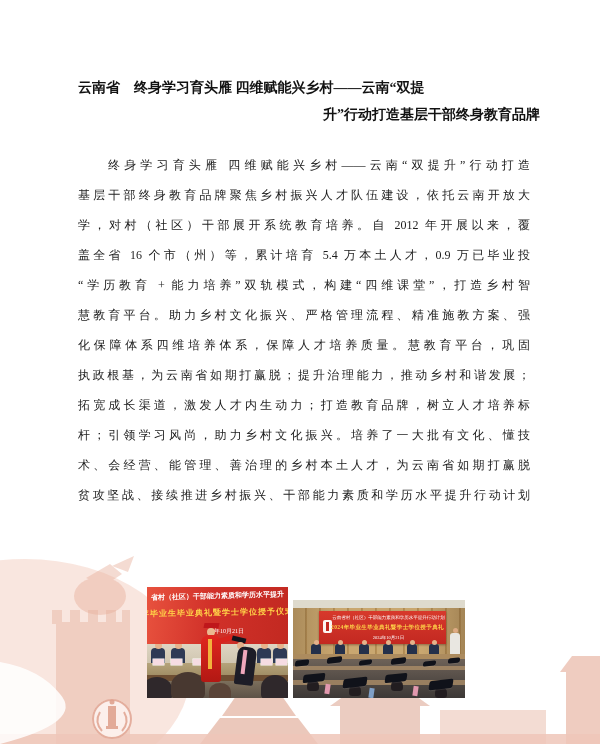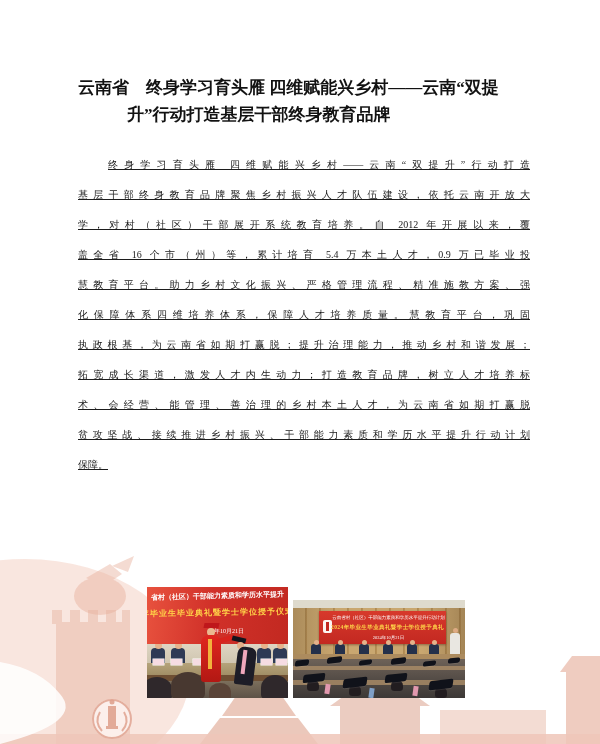--- a/index.html
+++ b/index.html
@@ -6,29 +6,29 @@
   html, body { background: #ffffff; }
   .page {
     position: relative; width: 600px; height: 744px;
     background: #ffffff; overflow: hidden;
     font-family: "Liberation Serif", "DejaVu Serif", serif;
     color: #1b1b1b;
   }
   
   .title {
     position: absolute; left: 78px; top: 74px; width: 462px;
-    font-size: 17px; font-weight: 700; line-height: 27px; color: #121212;
+    font-size: 14px; font-weight: 700; line-height: 27px; color: #121212;
     z-index: 3;
   }
   .title .tl { display: block; white-space: nowrap; }
-  .title .tl2 { margin-left: 49px; }
+  .title .tl2 { margin-left: 49px; text-align: right; }
   
   .body-text {
     position: absolute; left: 78px; top: 150px; width: 452px;
-    font-size: 10px; color: #1c1c1c; z-index: 3; text-decoration: underline;
+    font-size: 12px; color: #1c1c1c; z-index: 3;
   }
   .bline { height: 30px; line-height: 30px; text-align: justify; text-align-last: justify; overflow: hidden; }
   .bline.first { text-indent: 30px; }
   .bline.last { text-align-last: left; }
   
   .wm { position: absolute; left: 0; top: 544px; z-index: 1; }
   
   .photo { position: absolute; overflow: hidden; z-index: 2; }
   #photoL { left: 147px; top: 587px; width: 141px; height: 111px; background: #d8cebc; }
   #photoR { left: 293px; top: 600px; width: 172px; height: 98px;  background: #c9a96e; }
@@ -139,27 +139,28 @@
   <h1 class="title">
     <span class="tl tl1">云南省　终身学习育头雁 四维赋能兴乡村——云南“双提</span>
     <span class="tl tl2">升”行动打造基层干部终身教育品牌</span>
   </h1>
 
   <div class="body-text">
     <div class="bline first">终身学习育头雁 四维赋能兴乡村——云南“双提升”行动打造</div>
     <div class="bline">基层干部终身教育品牌聚焦乡村振兴人才队伍建设，依托云南开放大</div>
     <div class="bline">学，对村（社区）干部展开系统教育培养。自 2012 年开展以来，覆</div>
     <div class="bline">盖全省 16 个市（州）等，累计培育 5.4 万本土人才，0.9 万已毕业投</div>
+    <div class="bline">“学历教育 + 能力培养”双轨模式，构建“四维课堂”，打造乡村智</div>
     <div class="bline">慧教育平台。助力乡村文化振兴、严格管理流程、精准施教方案、强</div>
     <div class="bline">化保障体系四维培养体系，保障人才培养质量。慧教育平台，巩固</div>
     <div class="bline">执政根基，为云南省如期打赢脱；提升治理能力，推动乡村和谐发展；</div>
     <div class="bline">拓宽成长渠道，激发人才内生动力；打造教育品牌，树立人才培养标</div>
+    <div class="bline">杆；引领学习风尚，助力乡村文化振兴。培养了一大批有文化、懂技</div>
     <div class="bline">术、会经营、能管理、善治理的乡村本土人才，为云南省如期打赢脱</div>
     <div class="bline">贫攻坚战、接续推进乡村振兴、干部能力素质和学历水平提升行动计划</div>
-    <div class="bline last">保障。</div>
   </div>
 
   <div class="photo" id="photoL">
     <div class="lpWall"></div>
     <div class="sfig" style="left:4px"></div>
     <div class="sfig" style="left:24px"></div>
     <div class="sfig" style="left:110px"></div>
     <div class="sfig" style="left:126px"></div>
     <div class="lpTable"></div>
     <div class="card" style="left:6px"></div>

